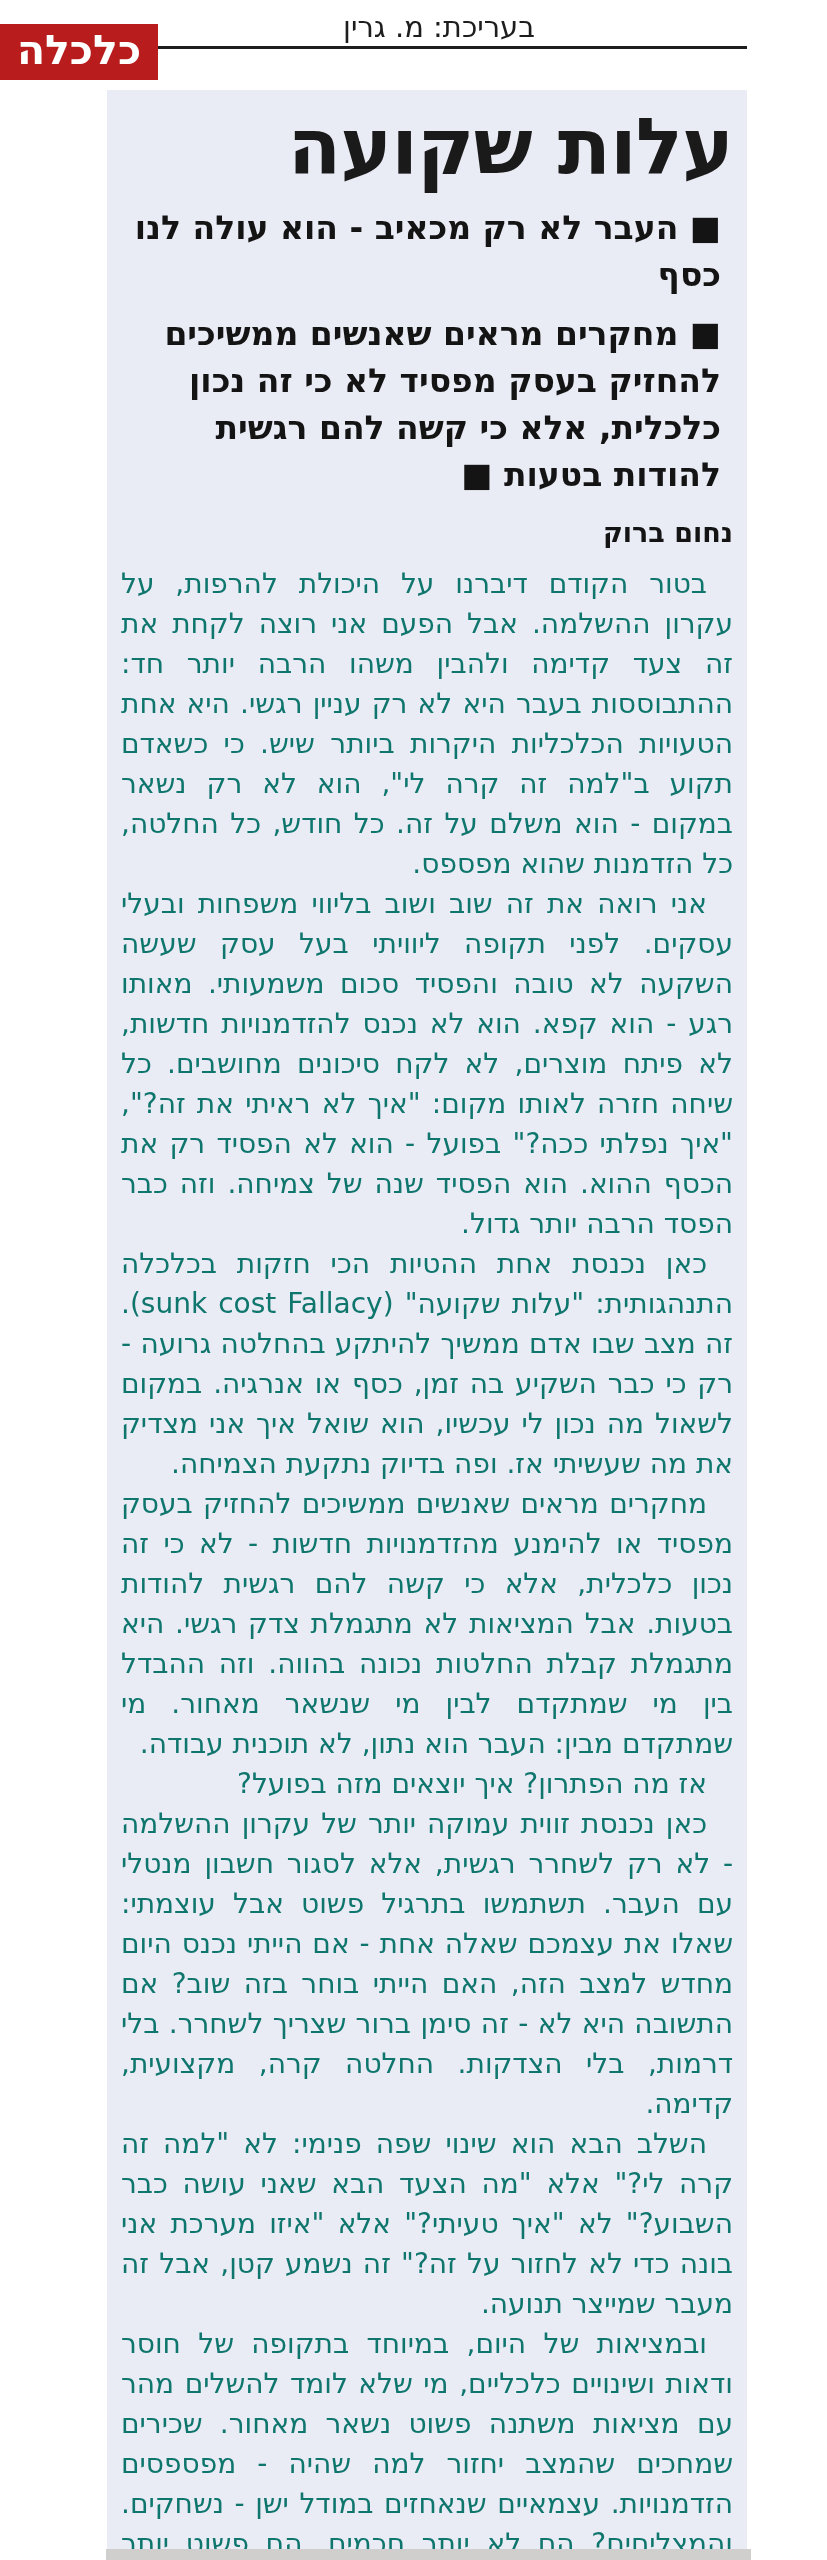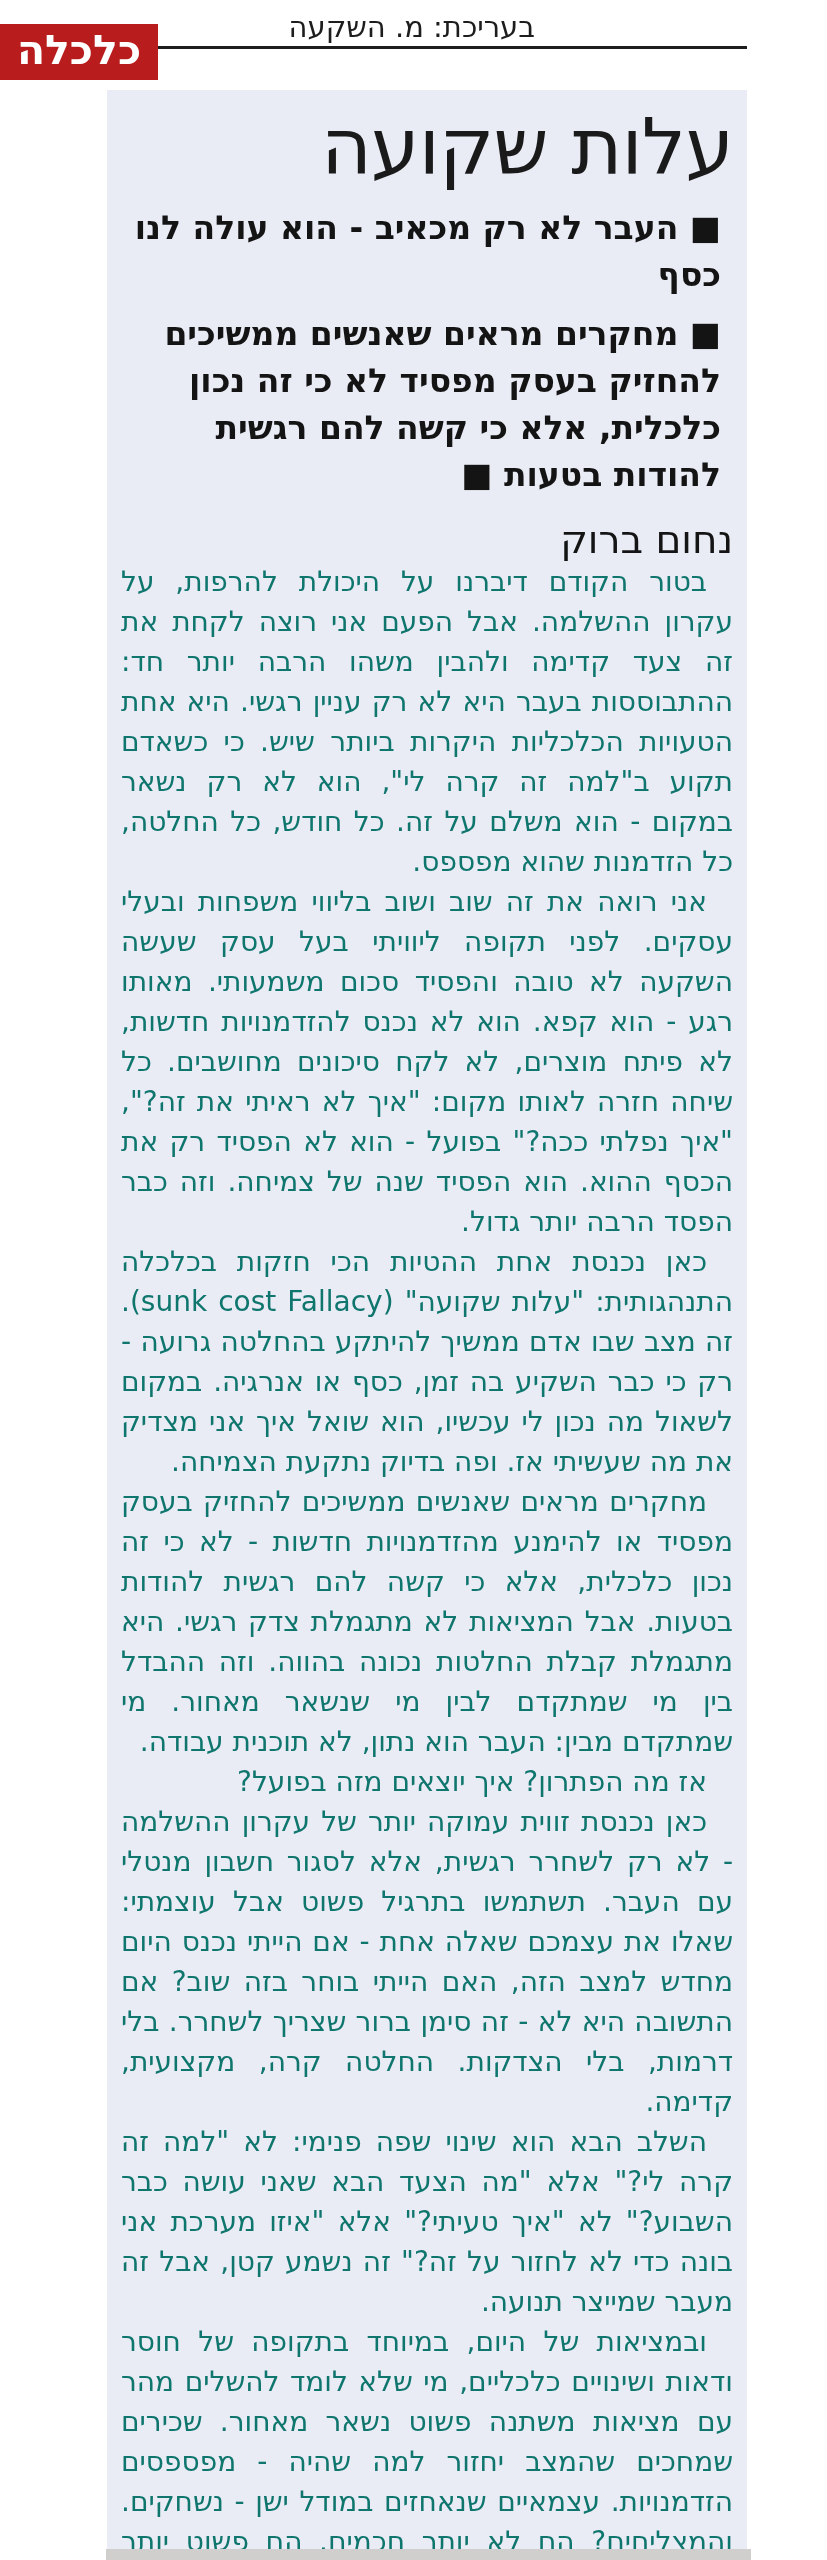--- a/index.html
+++ b/index.html
@@ -62,58 +62,58 @@
   .panel-bottom-bar{
     position:absolute;
     top:2549px;
     left:106px;
     width:645px;
     height:11px;
     background:#d0cfcd;
   }
   .article-title{
     font-size:78px;
-    font-weight:normal;
+    font-weight:bold;
     text-align:right;
     line-height:1.12;
     margin:4px 0 14px 0;
     letter-spacing:-1px;
     color:#1a1a1a;
   }
   .highlights{
     text-align:right;
     font-size:33px;
     font-weight:bold;
     line-height:1.42;
     color:#141414;
     margin-bottom:18px;
   }
   .highlights .hl{margin:12px;}
   .author{
-    font-size:39px;
-    font-weight:normal;
+    font-size:27px;
+    font-weight:bold;
     text-align:right;
-    margin:4px 0 0 0;
+    margin:4px 0 16px 0;
     color:#141414;
   }
   .body-text p{
     margin:0;
     font-size:28px;
     line-height:40px;
     text-align:justify;
     text-indent:26px;
     color:#0f766e;
   }
 </style>
 </head>
 <body>
 
 <div id="page">
 
-  <div class="masthead-edited">בעריכת: מ. השקעה</div>
+  <div class="masthead-edited">בעריכת: מ. גרין</div>
 
   <div class="masthead-rule"></div>
 
   <div class="section-badge">
     <span>כלכלה</span>
   </div>
 
   <div class="panel">
 
     <h1 class="article-title">עלות שקועה</h1>

